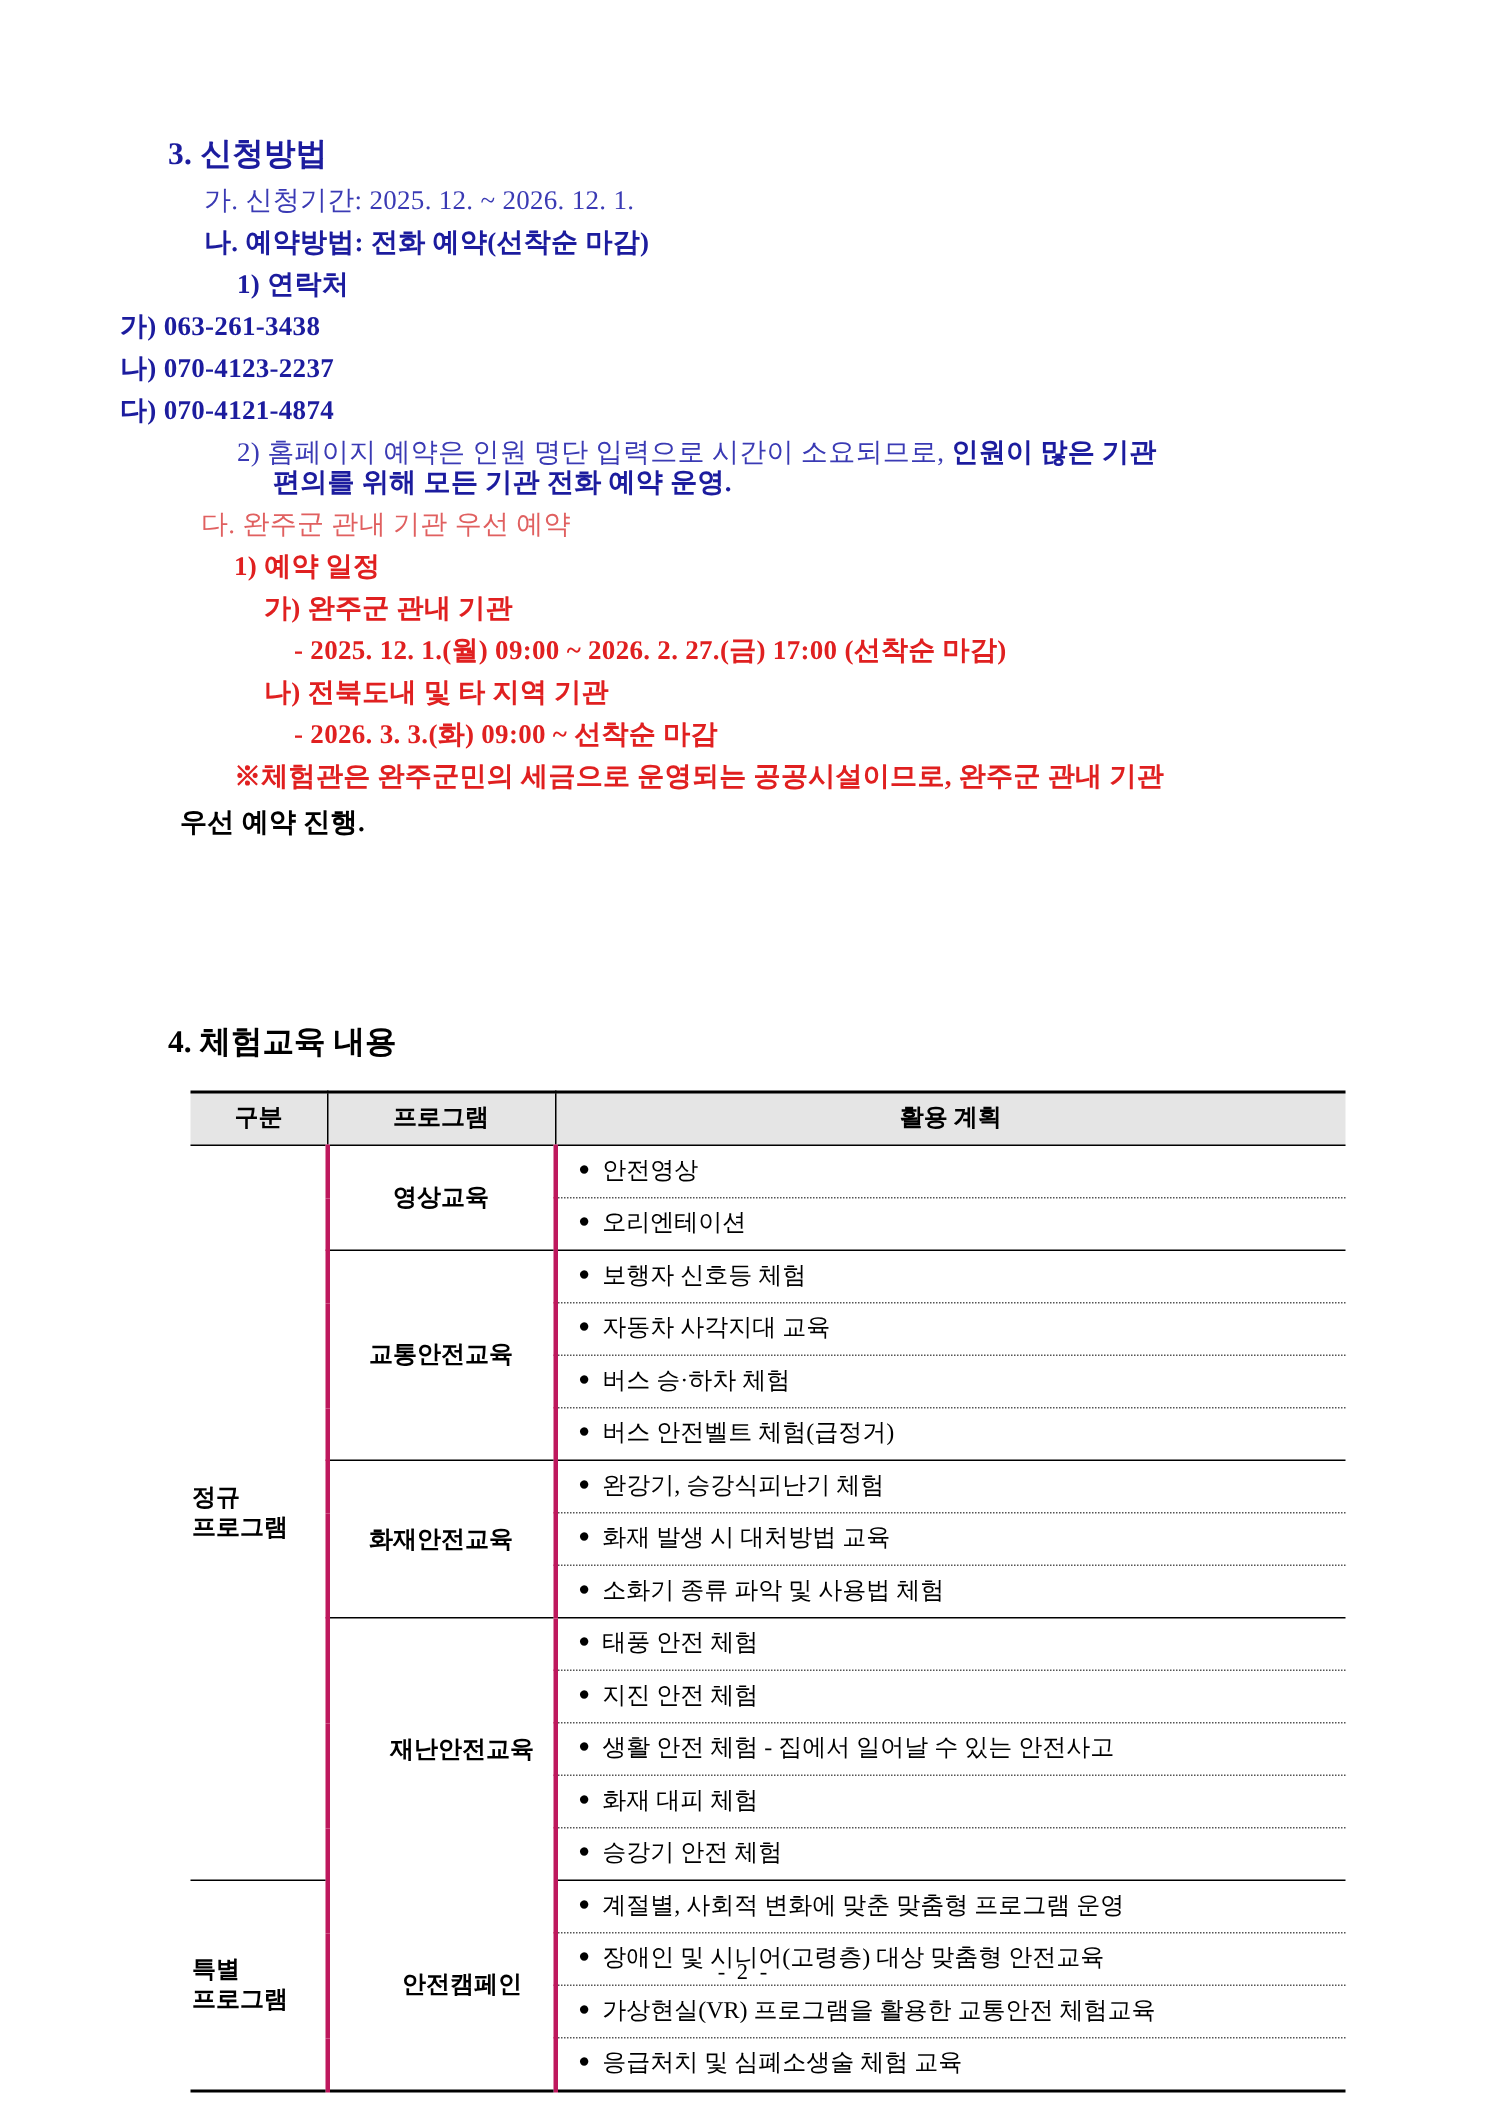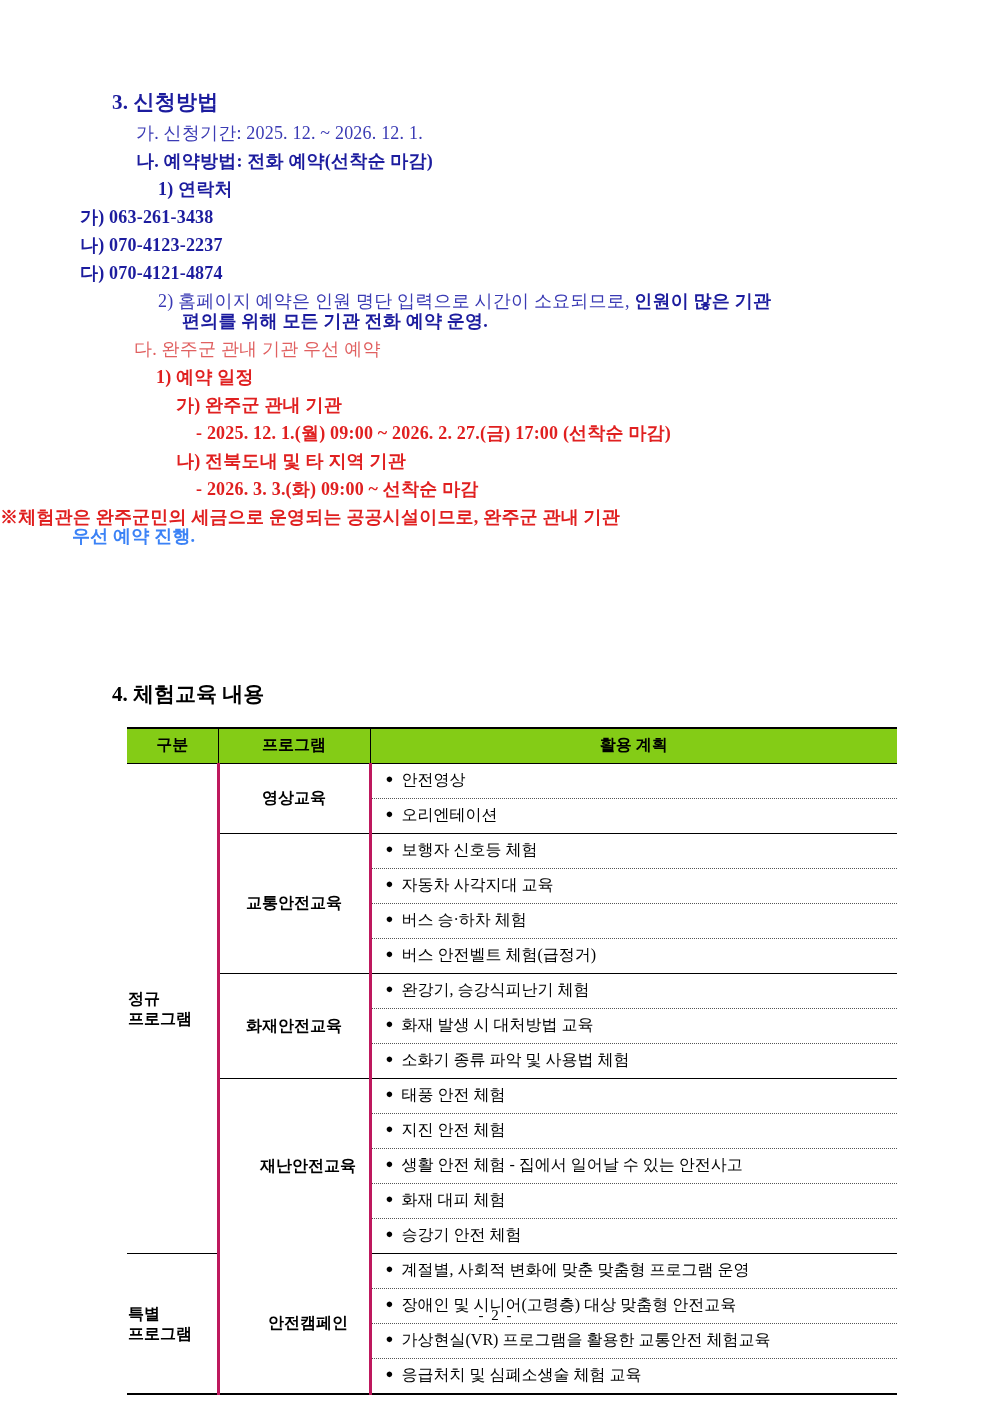--- a/index.html
+++ b/index.html
@@ -117,27 +117,28 @@
     font-size: 18px;
     font-weight: bold;
     color: #e02020;
     padding-left: 196px;
     margin-bottom: 10px;
   }
   .r-note {
     font-size: 18px;
     font-weight: bold;
     color: #e02020;
-    margin-bottom: 1px;
+    margin-bottom: 13px;
+    text-align: center;
   }
   .r-note-cont {
     font-size: 18px;
     font-weight: bold;
-    color: #3b82f6;
-    padding-left: 72px;
+    color: #000000;
+    padding-left: 120px;
     margin-bottom: 10px;
   }
 
   
   .sec4-title {
     position: absolute;
     left: 112px;
     top: 684px;
     font-size: 21px;
     font-weight: bold;
@@ -159,21 +160,21 @@
     width: 770px;
     border-top: 2px solid #000;
     border-bottom: 2px solid #000;
   }
 
   table.prog col.c1 { width: 91px; }
   table.prog col.c2 { width: 152px; }
   table.prog col.c3 { width: 527px; }
 
   table.prog th {
-    background: #84cc16;
+    background: #e5e5e5;
     font-size: 16px;
     font-weight: bold;
     color: #000;
     text-align: center;
     padding: 6px 0 7px 0;
     border-bottom: 1.5px solid #000;
     border-right: 1px solid #000;
   }
   table.prog th:last-child { border-right: none; }
 

